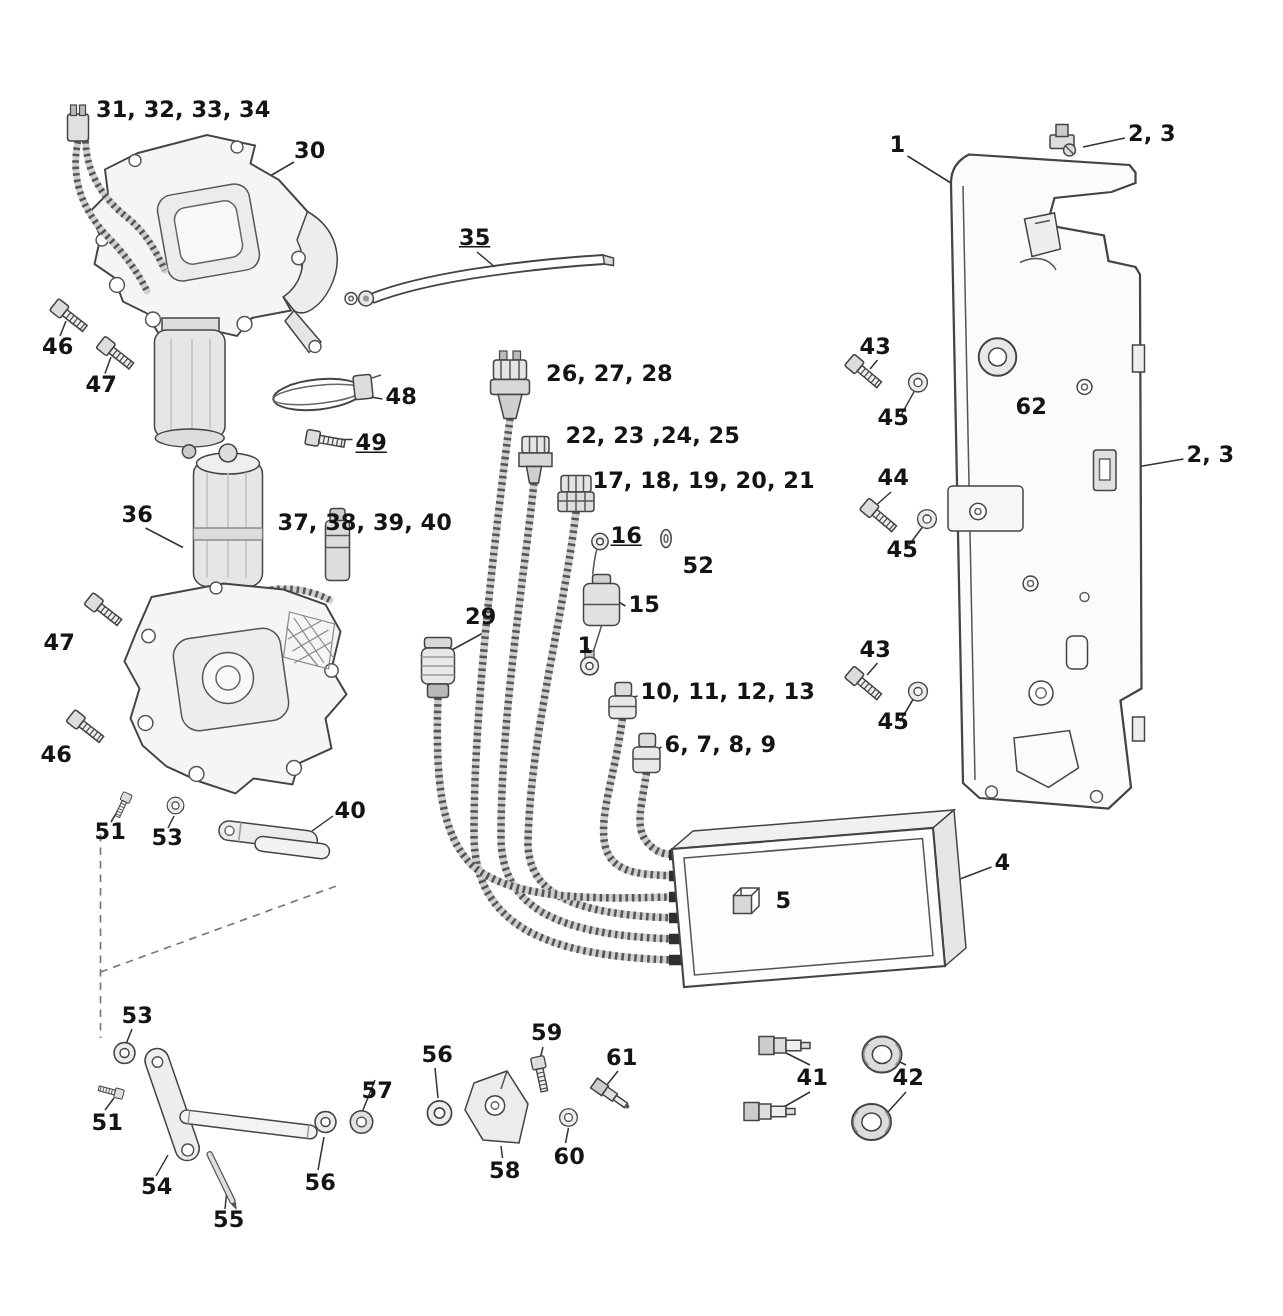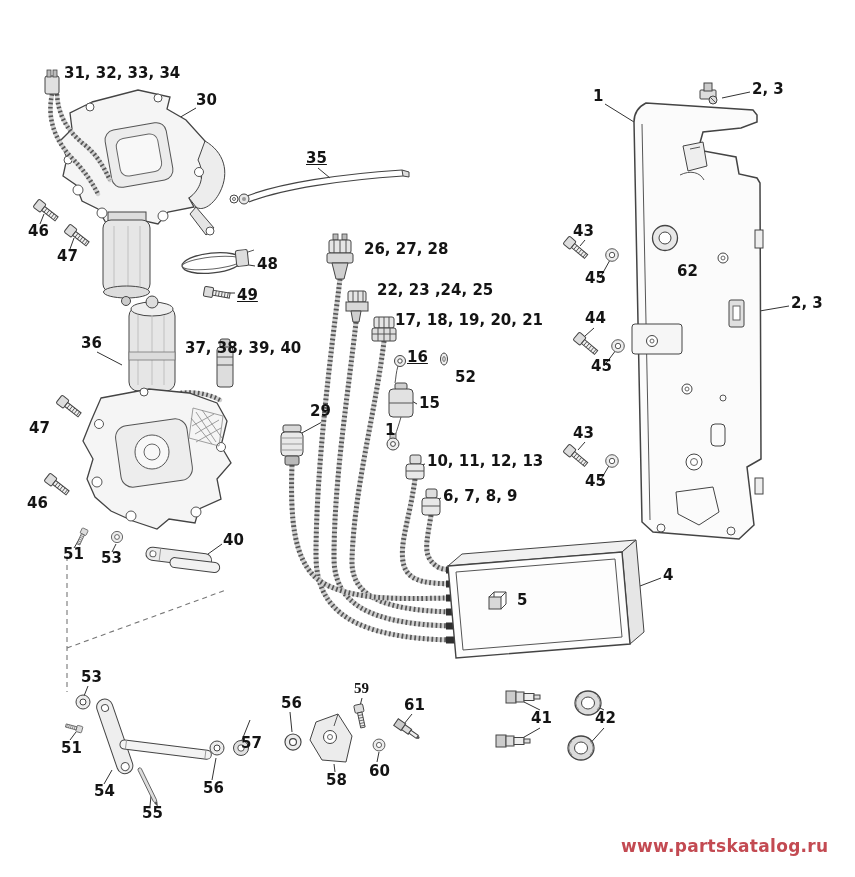--- a/index.html
+++ b/index.html
@@ -399,21 +399,20 @@
       <div class="callout" style="left: 573px; top: 426px;">43</div>
       <div class="callout" style="left: 585px; top: 474px;">45</div>
       <div class="callout" style="left: 531px; top: 711px;">41</div>
       <div class="callout" style="left: 595px; top: 711px;">42</div>
       <div class="callout" style="left: 81px; top: 670px;">53</div>
       <div class="callout" style="left: 61px; top: 741px;">51</div>
       <div class="callout" style="left: 94px; top: 784px;">54</div>
       <div class="callout" style="left: 142px; top: 806px;">55</div>
       <div class="callout" style="left: 203px; top: 781px;">56</div>
       <div class="callout" style="left: 281px; top: 696px;">56</div>
-      <div class="callout" style="left: 241px; top: 736px;">57</div>
+      <div class="callout" style="left: 241px; top: 720px;">57</div>
       <div class="callout" style="left: 326px; top: 773px;">58</div>
-      <div class="callout" style="left: 354px; top: 681px; font-family: Liberation Serif, serif;">59</div>
+      <div class="callout" style="left: 354px; top: 681px;">59</div>
       <div class="callout" style="left: 369px; top: 764px;">60</div>
       <div class="callout" style="left: 404px; top: 698px; text-align: center;">61</div>
     </div>
 
-  <div class="watermark" style="color: rgb(195, 74, 82);">www.partskatalog.ru</div>
 </div>
 
 </body></html>

